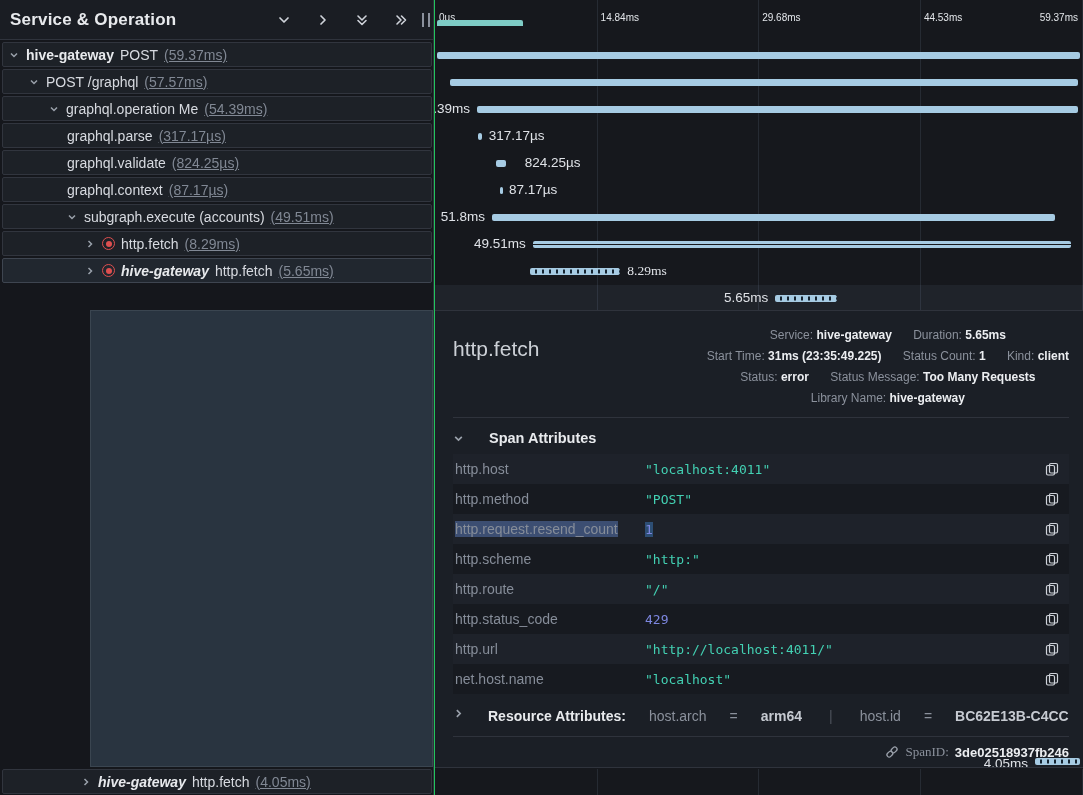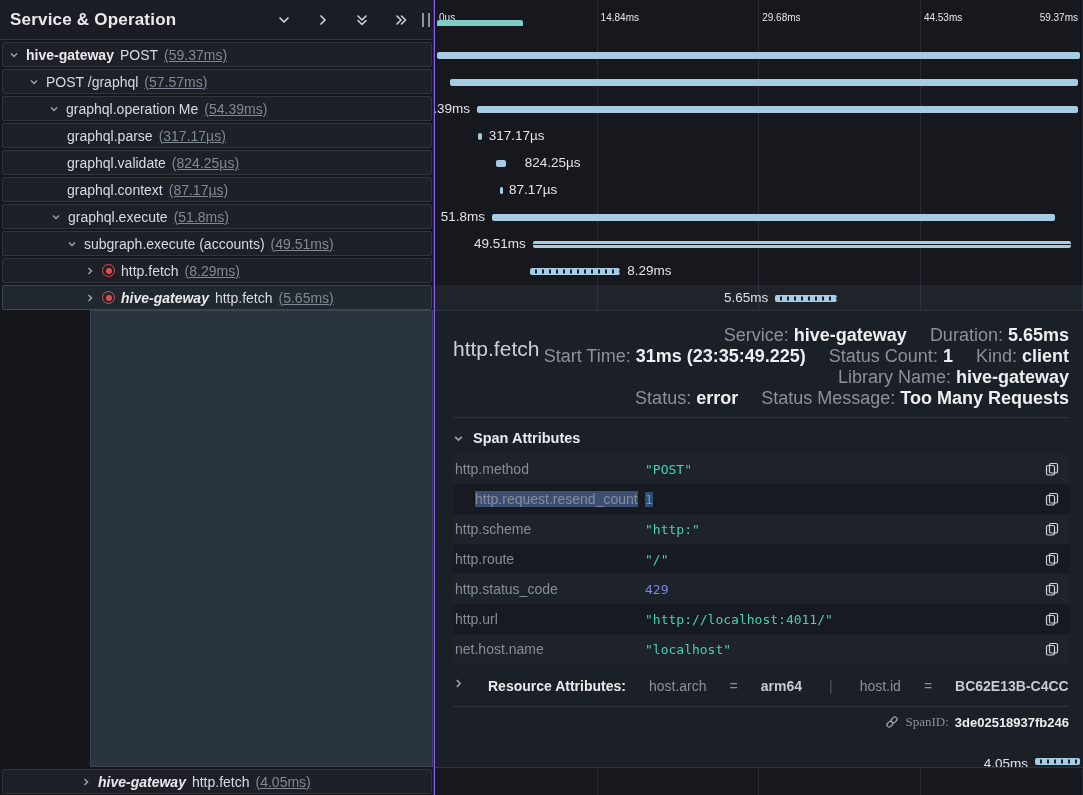--- a/index.html
+++ b/index.html
@@ -1,16 +1,16 @@
 <!DOCTYPE html>
 <html style="--bar: #a6cbe3; --bar-teal: #7fccc6; --teal: #43d1b3; --purple: #7d87e0; --error-red: #dd4f4f; --selection: #3c4e72;"><head>
 <meta charset="utf-8">
 <style>
   html,body{margin:0;padding:0;background:#101216;}
-  .app{position:relative;width:1083px;height:795px;background:#8b5cf6;overflow:hidden;
+  .app{position:relative;width:1083px;height:795px;background:#22c55e;overflow:hidden;
        font-family:"Liberation Sans",sans-serif;color:#e8eaed;}
 
   
   .left{position:absolute;left:0;top:0;width:434px;height:795px;background:#15171c;
         border-right:1px solid #2f333c;box-sizing:border-box;}
   .tree-header{position:absolute;left:0;top:0;right:0;height:40px;background:#1a1d23;
         border-bottom:1px solid #2f333c;display:flex;align-items:center;padding:0 10px;box-sizing:border-box;}
   .tree-title{font-size:17px;font-weight:700;letter-spacing:.2px;}
   .hdr-icons{margin-left:auto;display:flex;gap:23px;margin-right:14px;color:#cfd3da;}
   .icon-btn{background:none;border:none;color:#cfd3da;padding:0;width:16px;height:16px;cursor:pointer;
@@ -53,34 +53,34 @@
         background-image:repeating-linear-gradient(90deg,transparent 0 5px,#142330 5px 7px);
         box-shadow:inset 0 1.6px 0 var(--bar,#a6cbe3), inset 0 -1.6px 0 var(--bar,#a6cbe3);}
   .partial{position:absolute;top:20px;height:6px;border-radius:2px 2px 0 0;background:var(--bar-teal,#7fccc6);}
 
   
   .detail{position:absolute;top:310px;left:0;right:0;height:458px;background:#1b1f26;
         border-top:1px solid #2f333c;border-bottom:1px solid #2f333c;box-sizing:border-box;
         padding:14px 14px 0 18px;}
   .dp-top{position:relative;height:92px;}
   .dp-title{position:absolute;left:0;top:12px;font-size:21px;color:#ccd0d6;}
-  .meta{position:absolute;right:0;top:0;text-align:right;font-size:18px;line-height:21px;}
+  .meta{position:absolute;right:0;top:0;text-align:center;font-size:12px;line-height:21px;}
   .mk{color:#8b919c;}
   .mv{color:#eceef1;font-weight:700;}
   .mgap{margin-left:18px;}
   .dp-div{border-top:1px solid #2f333c;}
-  .sa-head{display:flex;align-items:center;gap:8px;font-weight:700;font-size:14.5px;margin:12px 0 8px 0;cursor:pointer;}
+  .sa-head{display:flex;align-items:center;gap:24px;font-weight:700;font-size:14.5px;margin:12px 0 8px 0;cursor:pointer;}
   .sa-head .chev{width:12px;}
   .attr-row{display:flex;align-items:center;height:30px;padding:0 8px 0 2px;font-size:14px;}
   .attr-row:nth-child(odd){background:#1e222a;}
   .attr-row:nth-child(even){background:#171a20;}
   .ak{color:#868d99;width:190px;flex:none;overflow:hidden;white-space:nowrap;}
   .av{font-family:"DejaVu Sans Mono",monospace;font-size:13px;color:var(--teal,#43d1b3);white-space:nowrap;}
   .av.num{color:var(--purple,#7d87e0);}
-  .attr-row.selected .ak-t{background:var(--selection,#3c4e72);margin-left:20px;}
+  .attr-row.selected .ak-t{background:var(--selection,#3c4e72);}
   .attr-row.selected .av{background:#2d4e74;}
   .copy-btn{margin-left:auto;background:none;border:none;color:#cfd3da;cursor:pointer;padding:0;
         width:18px;height:18px;display:flex;align-items:center;justify-content:center;}
   .res-row{display:flex;align-items:flex-start;gap:23px;margin-top:14px;font-size:14px;white-space:nowrap;overflow:hidden;cursor:pointer;}
   .res-row .chev{width:12px;}
   .res-head{font-weight:700;}
   .res-k{color:#8b919c;}
   .res-eq{color:#8b919c;}
   .res-v{color:#c6cad1;font-weight:600;}
   .res-sep{color:#4d525c;margin:0 4px;}
@@ -156,29 +156,20 @@
         <span class="dur">(317.17µs)</span>
       </div>
       <div class="trow" style="--ind:64px">
         <span class="op">graphql.validate</span>
         <span class="dur">(824.25µs)</span>
       </div>
       <div class="trow" style="--ind:64px">
         <span class="op">graphql.context</span>
         <span class="dur">(87.17µs)</span>
       </div>
-      <div class="trow" style="--ind:48px">
-        <span class="chev">
-            <svg width="10" height="10" viewBox="0 0 10 10">
-              <path d="M2 3.5l3 3 3-3" fill="none" stroke="currentColor" stroke-width="1.5"></path>
-            </svg>
-          </span>
-        <span class="op">graphql.execute</span>
-        <span class="dur">(51.8ms)</span>
-      </div>
       <div class="trow" style="--ind:64px">
         <span class="chev">
             <svg width="10" height="10" viewBox="0 0 10 10">
               <path d="M2 3.5l3 3 3-3" fill="none" stroke="currentColor" stroke-width="1.5"></path>
             </svg>
           </span>
         <span class="op">subgraph.execute (accounts)</span>
         <span class="dur">(49.51ms)</span>
       </div>
       <div class="trow" style="--ind:82px">
@@ -261,21 +252,21 @@
     </div>
     <div class="tl-row" style="top:204px">
       <span class="tl-label" style="left: calc(8.8% - 7px); transform: translateX(-100%);">51.8ms</span>
         <div class="tl-bar v-solid" style="left: 8.8%; width: 86.9%;"></div>
     </div>
     <div class="tl-row" style="top:231px">
       <span class="tl-label" style="left: calc(15.1% - 7px); transform: translateX(-100%);">49.51ms</span>
         <div class="tl-bar v-split" style="left: 15.1%; width: 83%;"></div>
     </div>
     <div class="tl-row" style="top:258px">
-      <span class="tl-label" style="left: calc(28.6% + 7px);">8.29ms</span>
+      <span class="tl-label" style="left: calc(28.6% + 7px); font-family: Liberation Serif, serif;">8.29ms</span>
         <div class="tl-bar v-ticks" style="left: 14.7%; width: 13.9%;"></div>
     </div>
     <div class="tl-row hl" style="top:285px">
       <span class="tl-label" style="left: calc(52.5% - 7px); transform: translateX(-100%);">5.65ms</span>
         <div class="tl-bar v-ticks" style="left: 52.5%; width: 9.5%;"></div>
     </div>
 
     <div class="detail">
       <div class="dp-top">
         <div class="dp-title">http.fetch</div>
@@ -288,44 +279,54 @@
           </div>
           <div>
             <span class="mk">Start Time:</span>
             <span class="mv">31ms (23:35:49.225)</span>
             <span class="mk mgap">Status Count:</span>
             <span class="mv">1</span>
             <span class="mk mgap">Kind:</span>
             <span class="mv">client</span>
           </div>
           <div>
-            <span class="mk">Library Name:</span>
-            <span class="mv">hive-gateway</span>
-          </div>
-          <div>
             <span class="mk">Status:</span>
             <span class="mv">error</span>
             <span class="mk mgap">Status Message:</span>
             <span class="mv">Too Many Requests</span>
           </div>
+          <div>
+            <span class="mk">Library Name:</span>
+            <span class="mv">hive-gateway</span>
+          </div>
         </div>
       </div>
 
       <div class="dp-div"></div>
 
       <div class="sa-head">
         <span class="chev">
             <svg width="11" height="11" viewBox="0 0 10 10">
               <path d="M2 3.5l3 3 3-3" fill="none" stroke="currentColor" stroke-width="1.5"></path>
             </svg>
           </span>
         <span>Span Attributes</span>
       </div>
 
       <div class="attr-table">
+        <div class="attr-row">
+          <span class="ak"><span class="ak-t">http.host</span></span>
+          <span class="av">"localhost:4011"</span>
+          <button class="copy-btn">
+              <svg width="14" height="14" viewBox="0 0 14 14" fill="none" stroke="currentColor" stroke-width="1.2">
+                <rect x="4.5" y="1.5" width="8" height="9.5" rx="1.5"></rect>
+                <rect x="1.5" y="3.5" width="8" height="9.5" rx="1.5"></rect>
+              </svg>
+            </button>
+        </div>
         <div class="attr-row">
           <span class="ak"><span class="ak-t">http.method</span></span>
           <span class="av">"POST"</span>
           <button class="copy-btn">
               <svg width="14" height="14" viewBox="0 0 14 14" fill="none" stroke="currentColor" stroke-width="1.2">
                 <rect x="4.5" y="1.5" width="8" height="9.5" rx="1.5"></rect>
                 <rect x="1.5" y="3.5" width="8" height="9.5" rx="1.5"></rect>
               </svg>
             </button>
         </div>

